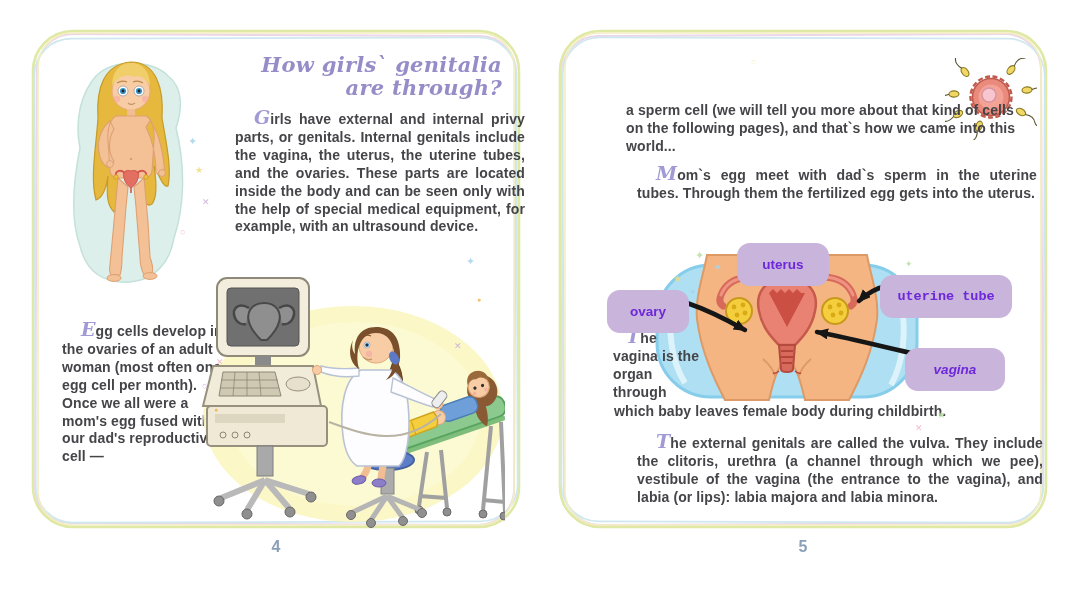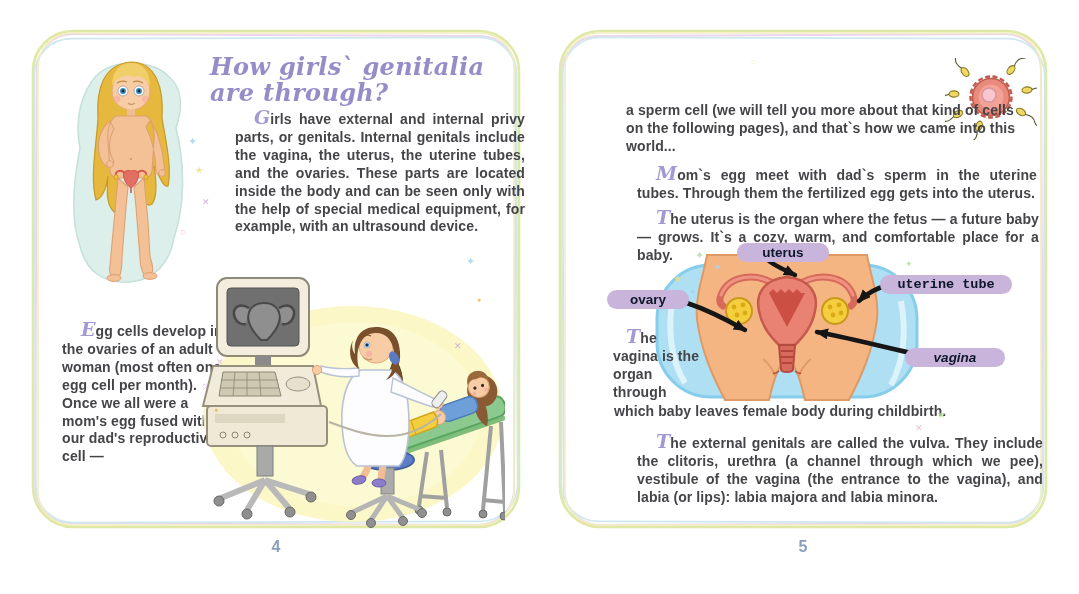--- a/index.html
+++ b/index.html
@@ -10,26 +10,26 @@
   .page-right{left:557px;}
   .border-svg{position:absolute;inset:0;width:100%;height:100%;}
   .abs{position:absolute;}
   p{margin:0;}
   .body-text{font-size:14px;line-height:1.28;font-weight:bold;color:#454549;letter-spacing:.1px;}
   .just{text-align:justify;margin-left:23px;}
   .ind{text-indent:19px;}
   .dc{font-family:"DejaVu Serif",serif;font-style:italic;font-weight:bold;
       color:#a29ad5;font-size:19px;line-height:1;}
   .title{font-family:"DejaVu Serif",serif;font-style:italic;font-weight:bold;
-         font-size:24px;line-height:1.08;color:#968dc8;text-align:left;letter-spacing:.3px;}
+         font-size:21px;line-height:1.08;color:#968dc8;text-align:right;letter-spacing:.3px;}
   .pagenum{position:absolute;top:538px;width:492px;text-align:center;
            font-size:16px;font-weight:bold;color:#8ba0b8;font-family:"Liberation Sans",sans-serif;}
   .pn-left{left:30px;} .pn-right{left:557px;}
   .lbl{position:absolute;background:#c9b4dc;border-radius:13px;font-size:13.5px;
-       font-weight:bold;color:#0f172a;text-align:center;padding:2px 0;z-index:3;}
+       font-weight:bold;color:#6d28d9;text-align:center;padding:14px 0;z-index:3;}
   .diagram{position:absolute;left:0;top:215px;width:492px;height:200px;}
   .dg-svg{position:absolute;left:0;top:0;width:492px;height:165px;z-index:1;}
   .p4n{position:absolute;left:56px;top:84px;width:90px;z-index:2;text-indent:13px;}
   .p4w{position:absolute;left:57px;top:160px;width:430px;z-index:2;}
   .dec{position:absolute;font-size:11px;line-height:1;z-index:4;opacity:.85;}
   .c-blue{color:#a8d4ee}.c-yel{color:#f0dc7e}.c-pur{color:#c9a8d8}
   .c-pink{color:#f0b0c8}.c-org{color:#f5b24a}.c-grn{color:#b9dda4}
 </style>
 </head>
 <body>
@@ -273,23 +273,20 @@
       <circle cx="46" cy="39" r="18.5" fill="#e98a7d" stroke="#c05a4c" stroke-width="1.6"></circle>
       <circle cx="46" cy="39" r="12.5" fill="#f2a396"></circle>
       <circle cx="44" cy="37" r="7" fill="#f7c6ce" stroke="#da93a3" stroke-width="1.4"></circle>
     </svg>
 
     <p class="abs body-text" style="left:57px;top:74px;width:392px;margin-left:12px;">
       <span>a sperm cell (we will tell you more about that kind of cells on the following pages), and that`s how we came into this world...</span>
     </p>
     <p class="abs body-text just ind" style="left:57px;top:136px;width:400px;">
       <span class="dc">M</span><span>om`s egg meet with dad`s sperm in the uterine tubes. Through them the fertilized egg gets into the uterus.</span>
-    </p>
-    <p class="abs body-text just ind" style="left:57px;top:180px;width:402px;">
-      <span class="dc">T</span><span>he uterus is the organ where the fetus — a future baby — grows. It`s a cozy, warm, and comfortable place for a baby.</span>
     </p>
 
     <div class="diagram">
       <svg class="dg-svg" viewBox="0 0 492 165">
         <defs>
           <marker id="ah" markerUnits="userSpaceOnUse" markerWidth="16" markerHeight="14" refX="11" refY="5.5" orient="auto">
             <path d="M0,0 L13,5.5 L0,11 Z" fill="#161616"></path>
           </marker>
         </defs>
         <rect x="100" y="22" width="260" height="132" rx="54" fill="#aedff2" stroke="#85cdea" stroke-width="3"></rect>

